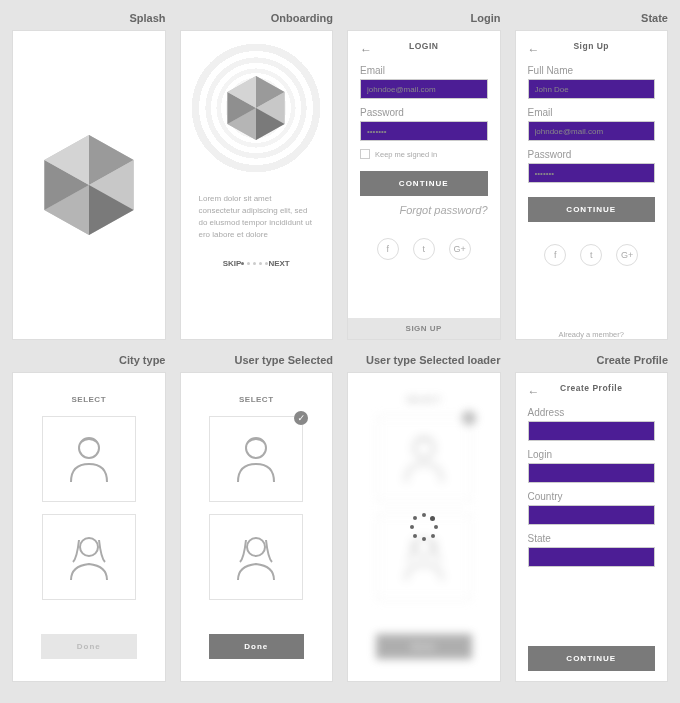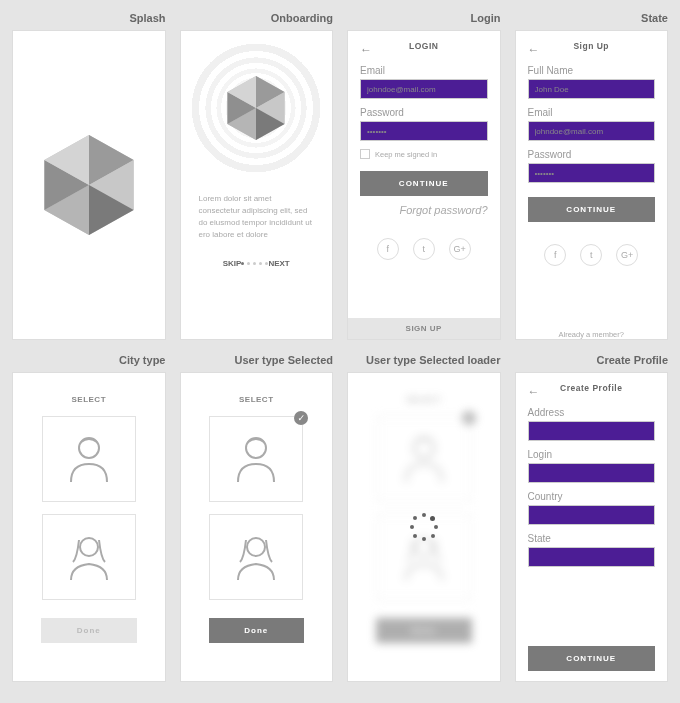--- a/index.html
+++ b/index.html
@@ -193,21 +193,21 @@
     top: -6px; right: -6px;
     width: 14px; height: 14px;
     border-radius: 50%;
     background: #888;
     color: #fff;
     font-size: 9px;
     display: flex;
     align-items: center;
     justify-content: center;
   }
-  .done-wrap { padding: 0 28px; margin-top: 6px; }
+  .done-wrap { padding: 0 28px; margin-top: 22px; }
 
   .blur-wrap { filter: blur(4px); opacity: .6; }
   .spinner {
     position: absolute;
     top: 50%; left: 50%;
     transform: translate(-50%, -50%);
     width: 28px; height: 28px;
   }
   .spinner span {
     position: absolute;

